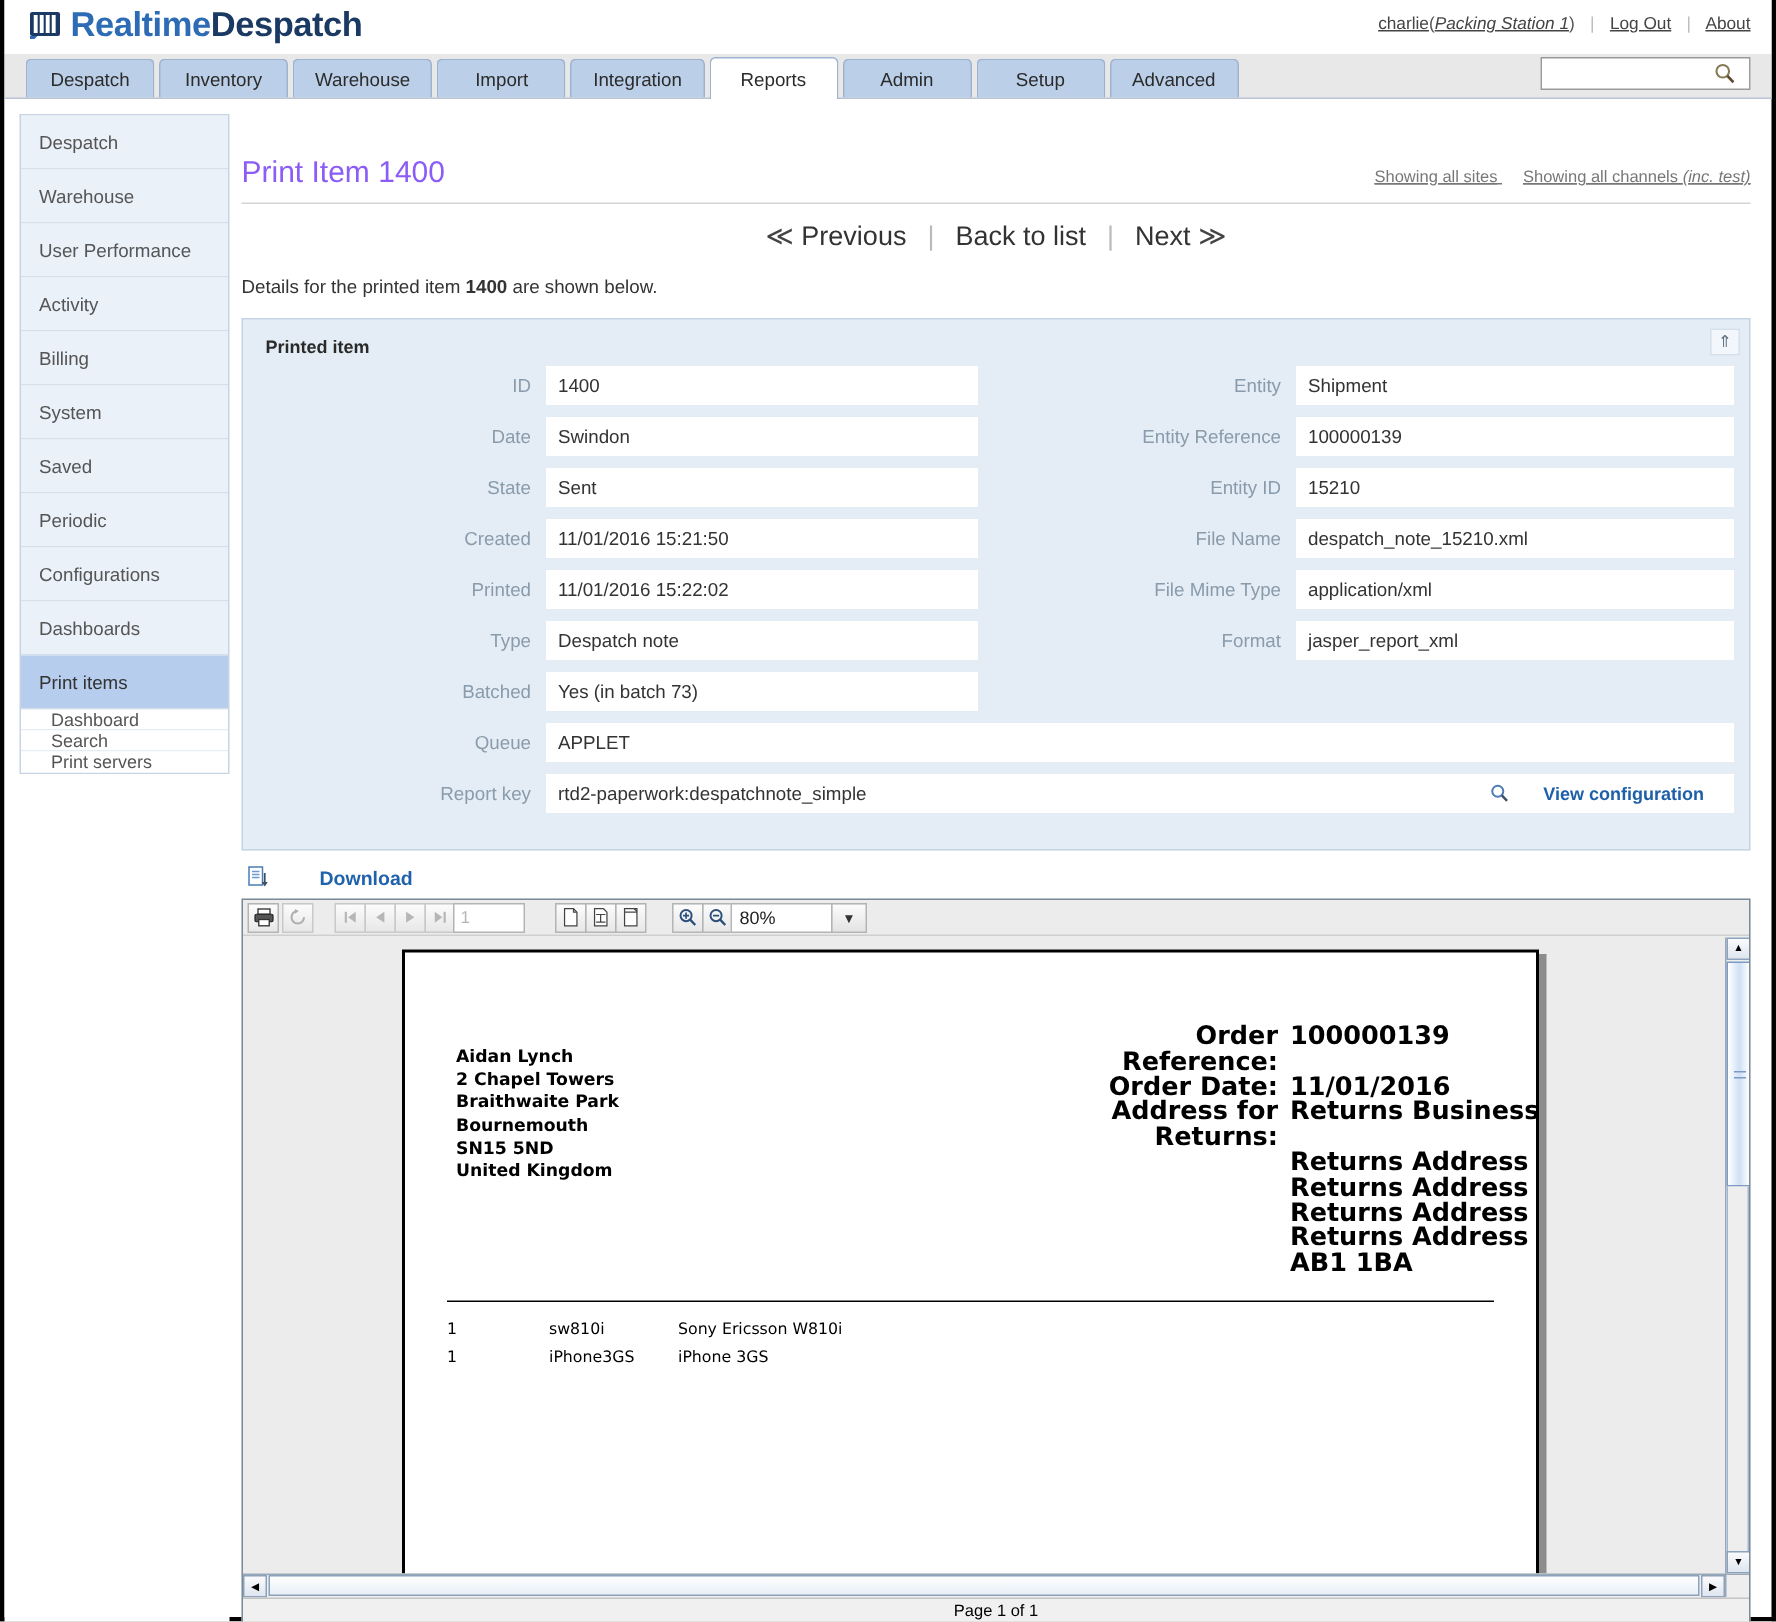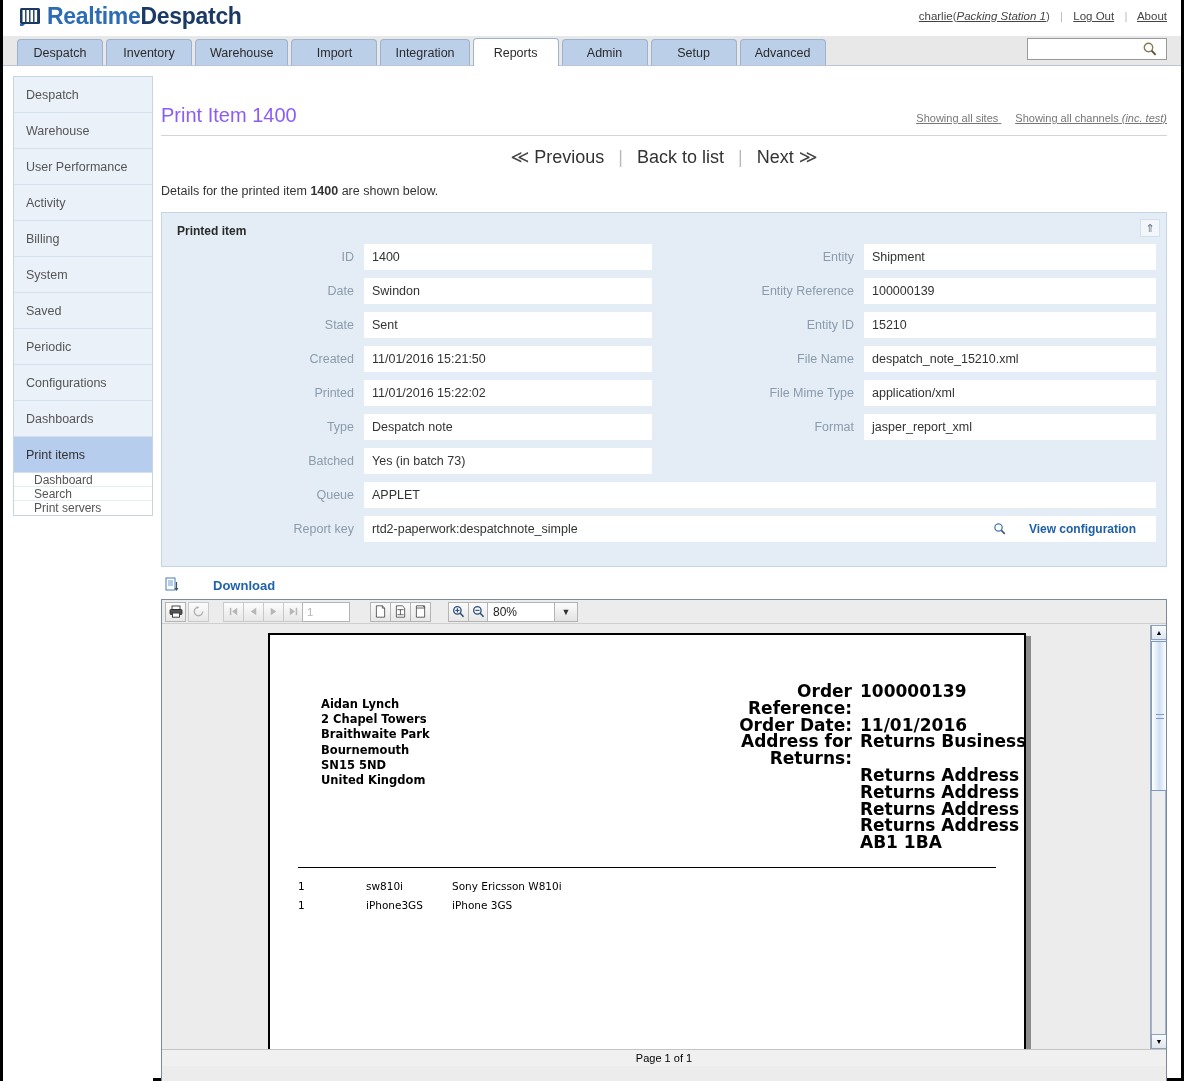--- a/index.html
+++ b/index.html
@@ -298,21 +298,21 @@
   }
   .paper {
     position: absolute;
     left: 106px; top: 8px;
     width: 758px; height: 444px;
     background: #fff;
     border: 2px solid #000;
     box-shadow: 5px 3px 0 #8c8c8c;
   }
   .doc-addr {
-    position: absolute; left: 51px; top: 62px;
+    position: absolute; left: 34px; top: 62px;
     font-size: 11.5px; font-weight: bold; color: #000;
     line-height: 15.2px;
     font-family: "DejaVu Sans", sans-serif;
   }
   .doc-meta {
     position: absolute; left: 420px; top: 48px;
     font-size: 17px; color: #000;
     font-family: "DejaVu Sans", sans-serif;
     font-weight: bold;
   }
@@ -377,21 +377,21 @@
   }
   .hsb .sb-arrow.left { position: absolute; left: 0; }
   .hsb .sb-arrow.right { position: absolute; right: 0; }
   .hsb-thumb {
     position: absolute; left: 17px; right: 17px; top: 0;
     height: 14px;
     background: linear-gradient(#ffffff,#e8eef7);
     border: 1px solid #8da2bd;
   }
   .statusbar {
-    position: absolute; left: 0; right: 0; bottom: 16px;
+    position: absolute; left: 0; right: 0; bottom: 0;
     height: 17px;
     background: #f0f0f0;
     border-top: 1px solid #c4c4c4;
     display: flex; align-items: center; justify-content: center;
     font-size: 11px; color: #000;
   }
   .corner {
     position: absolute; right: 0; bottom: 17px;
     width: 16px; height: 16px;
     background: #eeeeee; border-left: 1px solid #9aa7b5;

